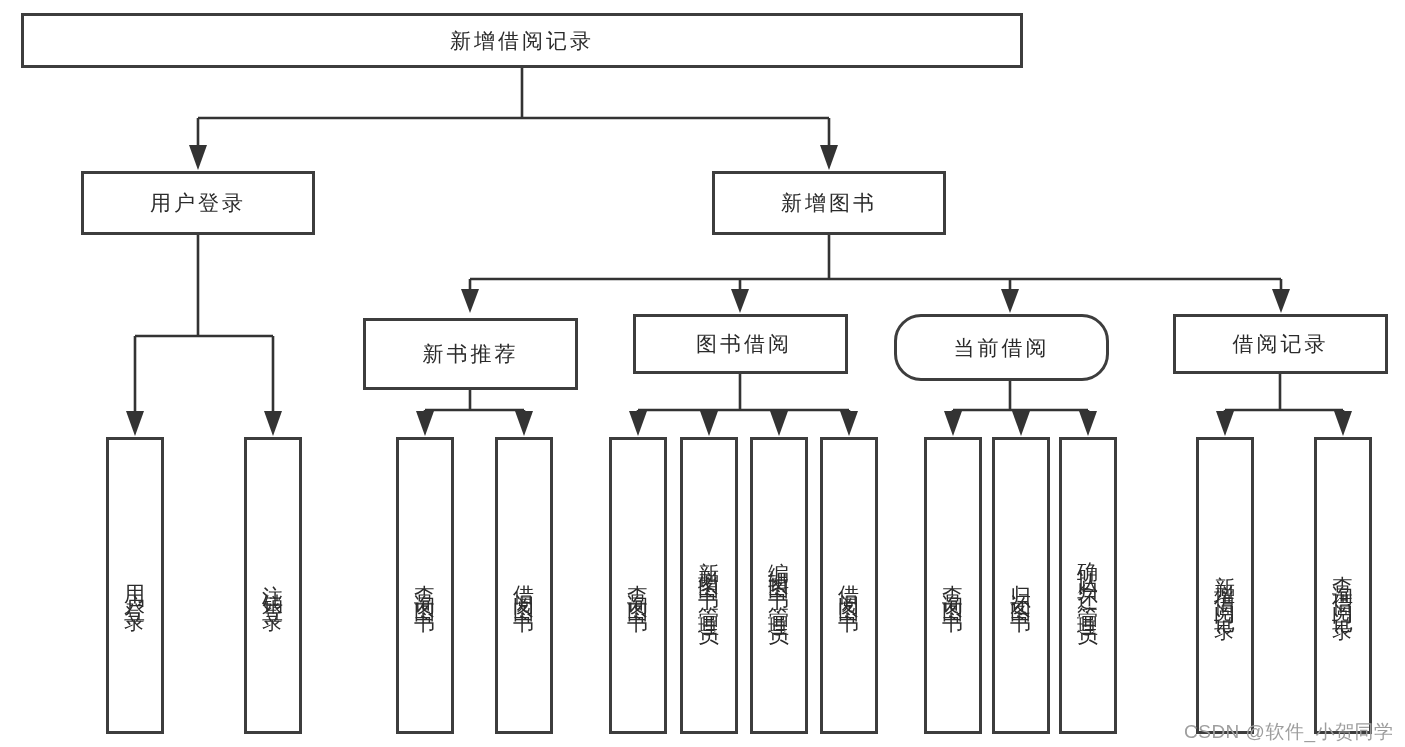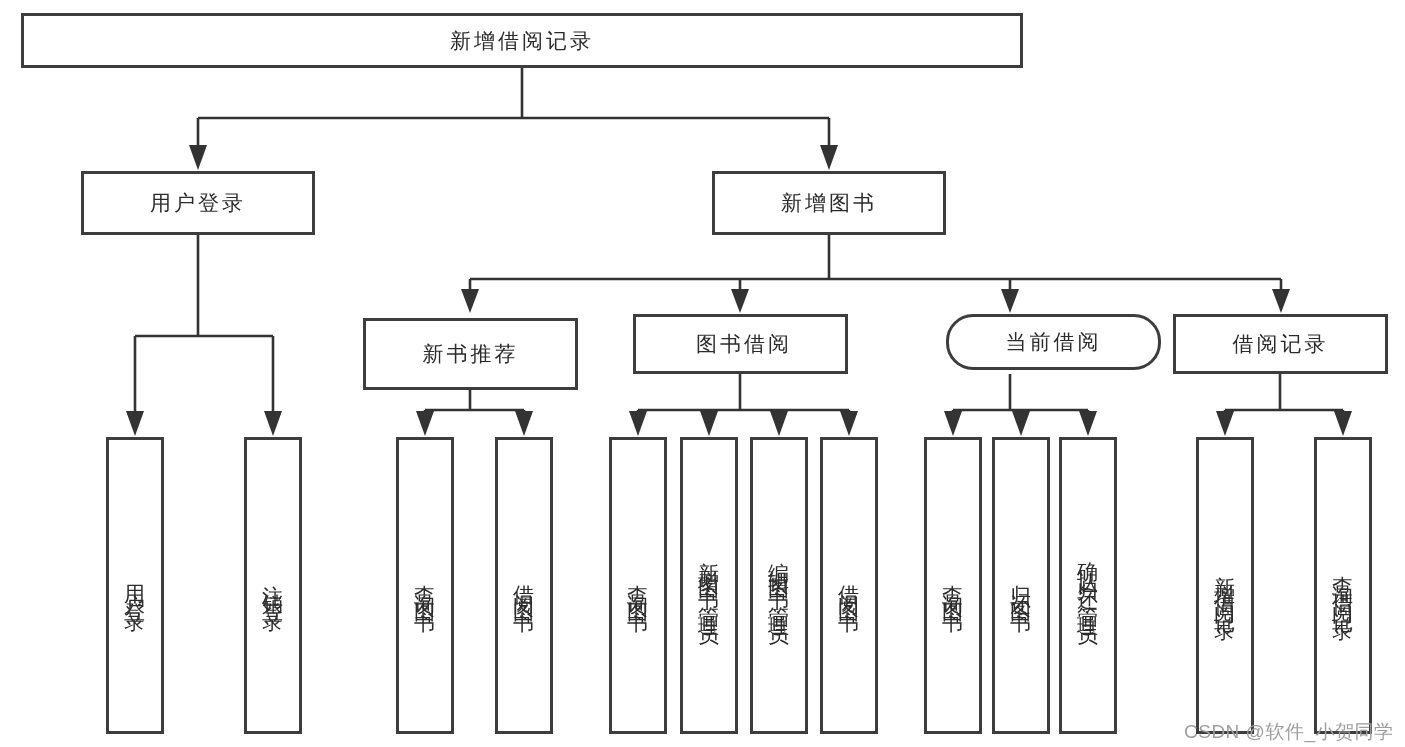--- a/index.html
+++ b/index.html
@@ -114,21 +114,21 @@
   <div class="node" style="left:712px; top:171px; width:234px; height:64px;">
     <span class="label">新增图书</span>
   </div>
 
   <div class="node" style="left:363px; top:318px; width:215px; height:72px;">
     <span class="label">新书推荐</span>
   </div>
   <div class="node" style="left:633px; top:314px; width:215px; height:60px;padding-left:7px;">
     <span class="label">图书借阅</span>
   </div>
-  <div class="node" style="left:946px; top:314px; width:215px; height:56px;border-radius:27px;">
+  <div class="node" style="left:894px; top:314px; width:215px; height:67px;border-radius:27px;">
     <span class="label">当前借阅</span>
   </div>
   <div class="node" style="left:1173px; top:314px; width:215px; height:60px;">
     <span class="label">借阅记录</span>
   </div>
 
   <div class="node leaf" style="left:106px; top:437px; width:58px; height:297px;">
     <span class="label vtext">用户登录</span>
   </div>
   <div class="node leaf" style="left:244px; top:437px; width:58px; height:297px;">

